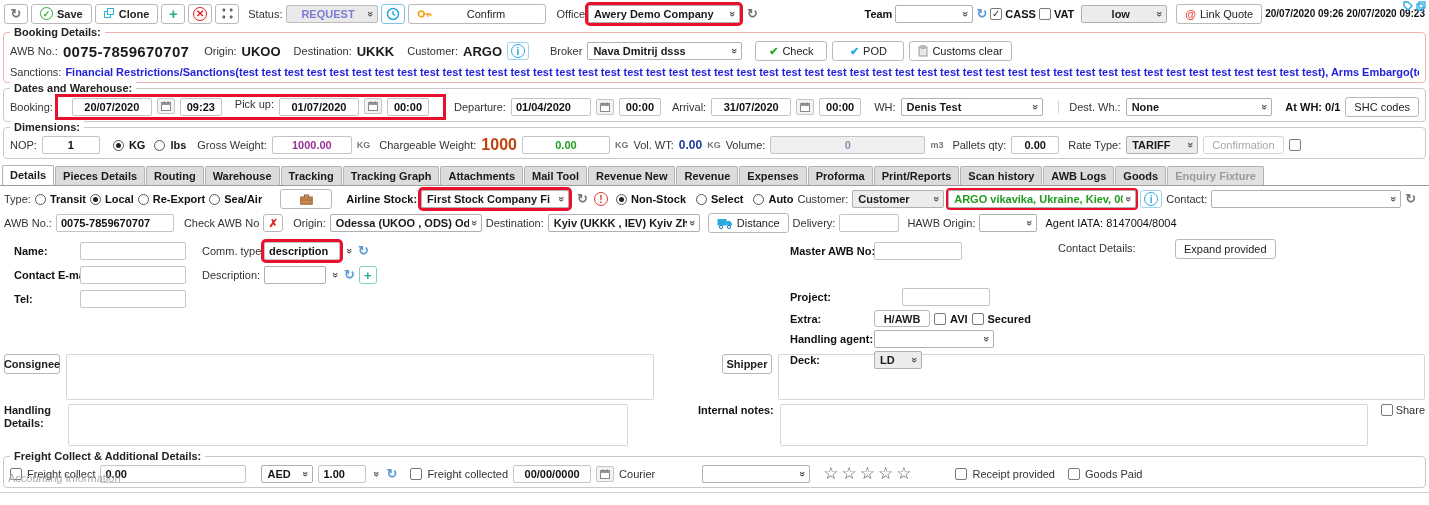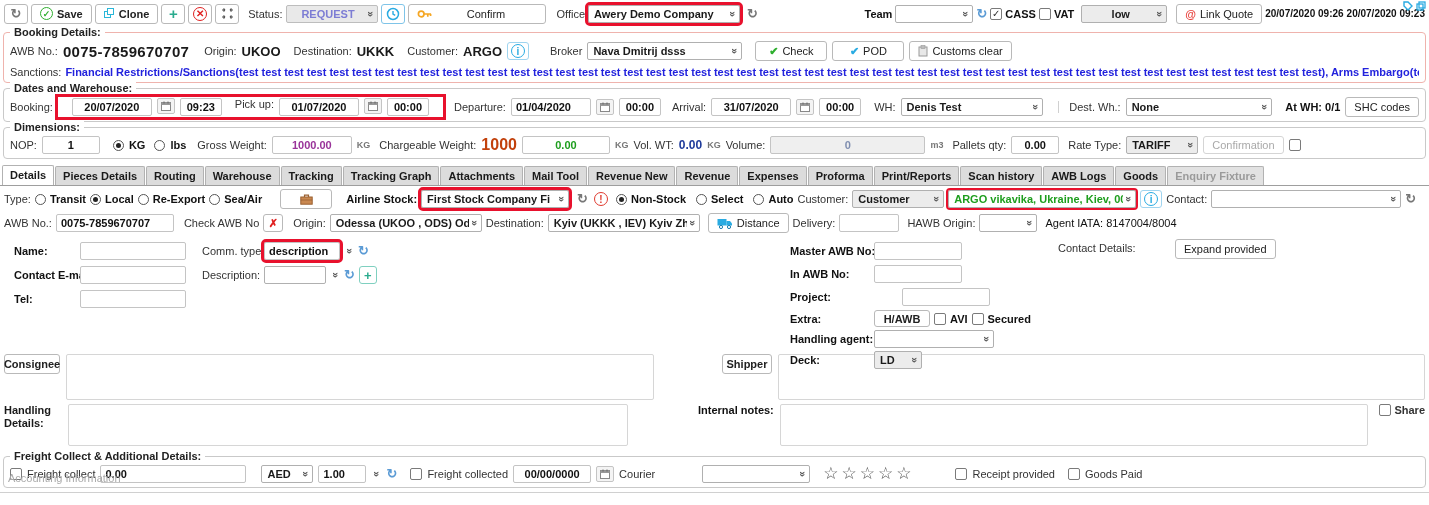--- a/index.html
+++ b/index.html
@@ -428,24 +428,20 @@
       <span class="chev">»</span>
       <span class="refresh-ic blue">↻</span>
       <button class="btn icon-btn" style="width:18px;height:18px;border-color:#7fd0c0;">
           <span style="color:#2aab8e;font-size:13px;font-weight:bold;">+</span>
         </button>
     </div>
     <div class="abs" style="left:790px;top:8px;">
       <span class="blbl" style="width:80px;">Master AWB No:</span>
       <input class="inp" style="width: 88px;">
     </div>
-    <div class="abs" style="left:790px;top:31px;">
-      <span class="blbl" style="width:80px;">In AWB No:</span>
-      <input class="inp" style="width: 88px;">
-    </div>
     <div class="abs" style="left:790px;top:54px;gap:32px;">
       <span class="blbl" style="width:80px;">Project:</span>
       <input class="inp" style="width: 88px;">
     </div>
     <div class="abs" style="left:790px;top:76px;">
       <span class="blbl" style="width:80px;">Extra:</span>
       <button class="btn" style="width:56px;height:17px;">
           <span>H/AWB</span>
         </button>
       <span class="cb"></span>
@@ -489,21 +485,21 @@
   </div>
 
   <div class="crow">
     <div style="width:58px;font-weight:bold;line-height:13px;">
       <div>Handling</div>
       <div>Details:</div>
     </div>
     <textarea style="width: 560px; height: 42px;"></textarea>
     <span class="blbl" style="margin-left:64px;">Internal notes:</span>
     <textarea style="width: 588px; height: 42px;"></textarea>
-    <span style="margin-left:auto;display:inline-flex;align-items:center;gap:3px;font-weight:bold;">
+    <span style="margin-left:auto;display:inline-flex;align-items:center;gap:3px;">
       <span class="cb"></span>
       <span class="lbl">Share</span>
     </span>
   </div>
 
   <div class="fs" style="margin-top:8px;">
     <span class="legend">Freight Collect &amp; Additional Details:</span>
     <div class="frow">
       <span class="cb"></span>
       <span class="lbl">Freight collect</span>

